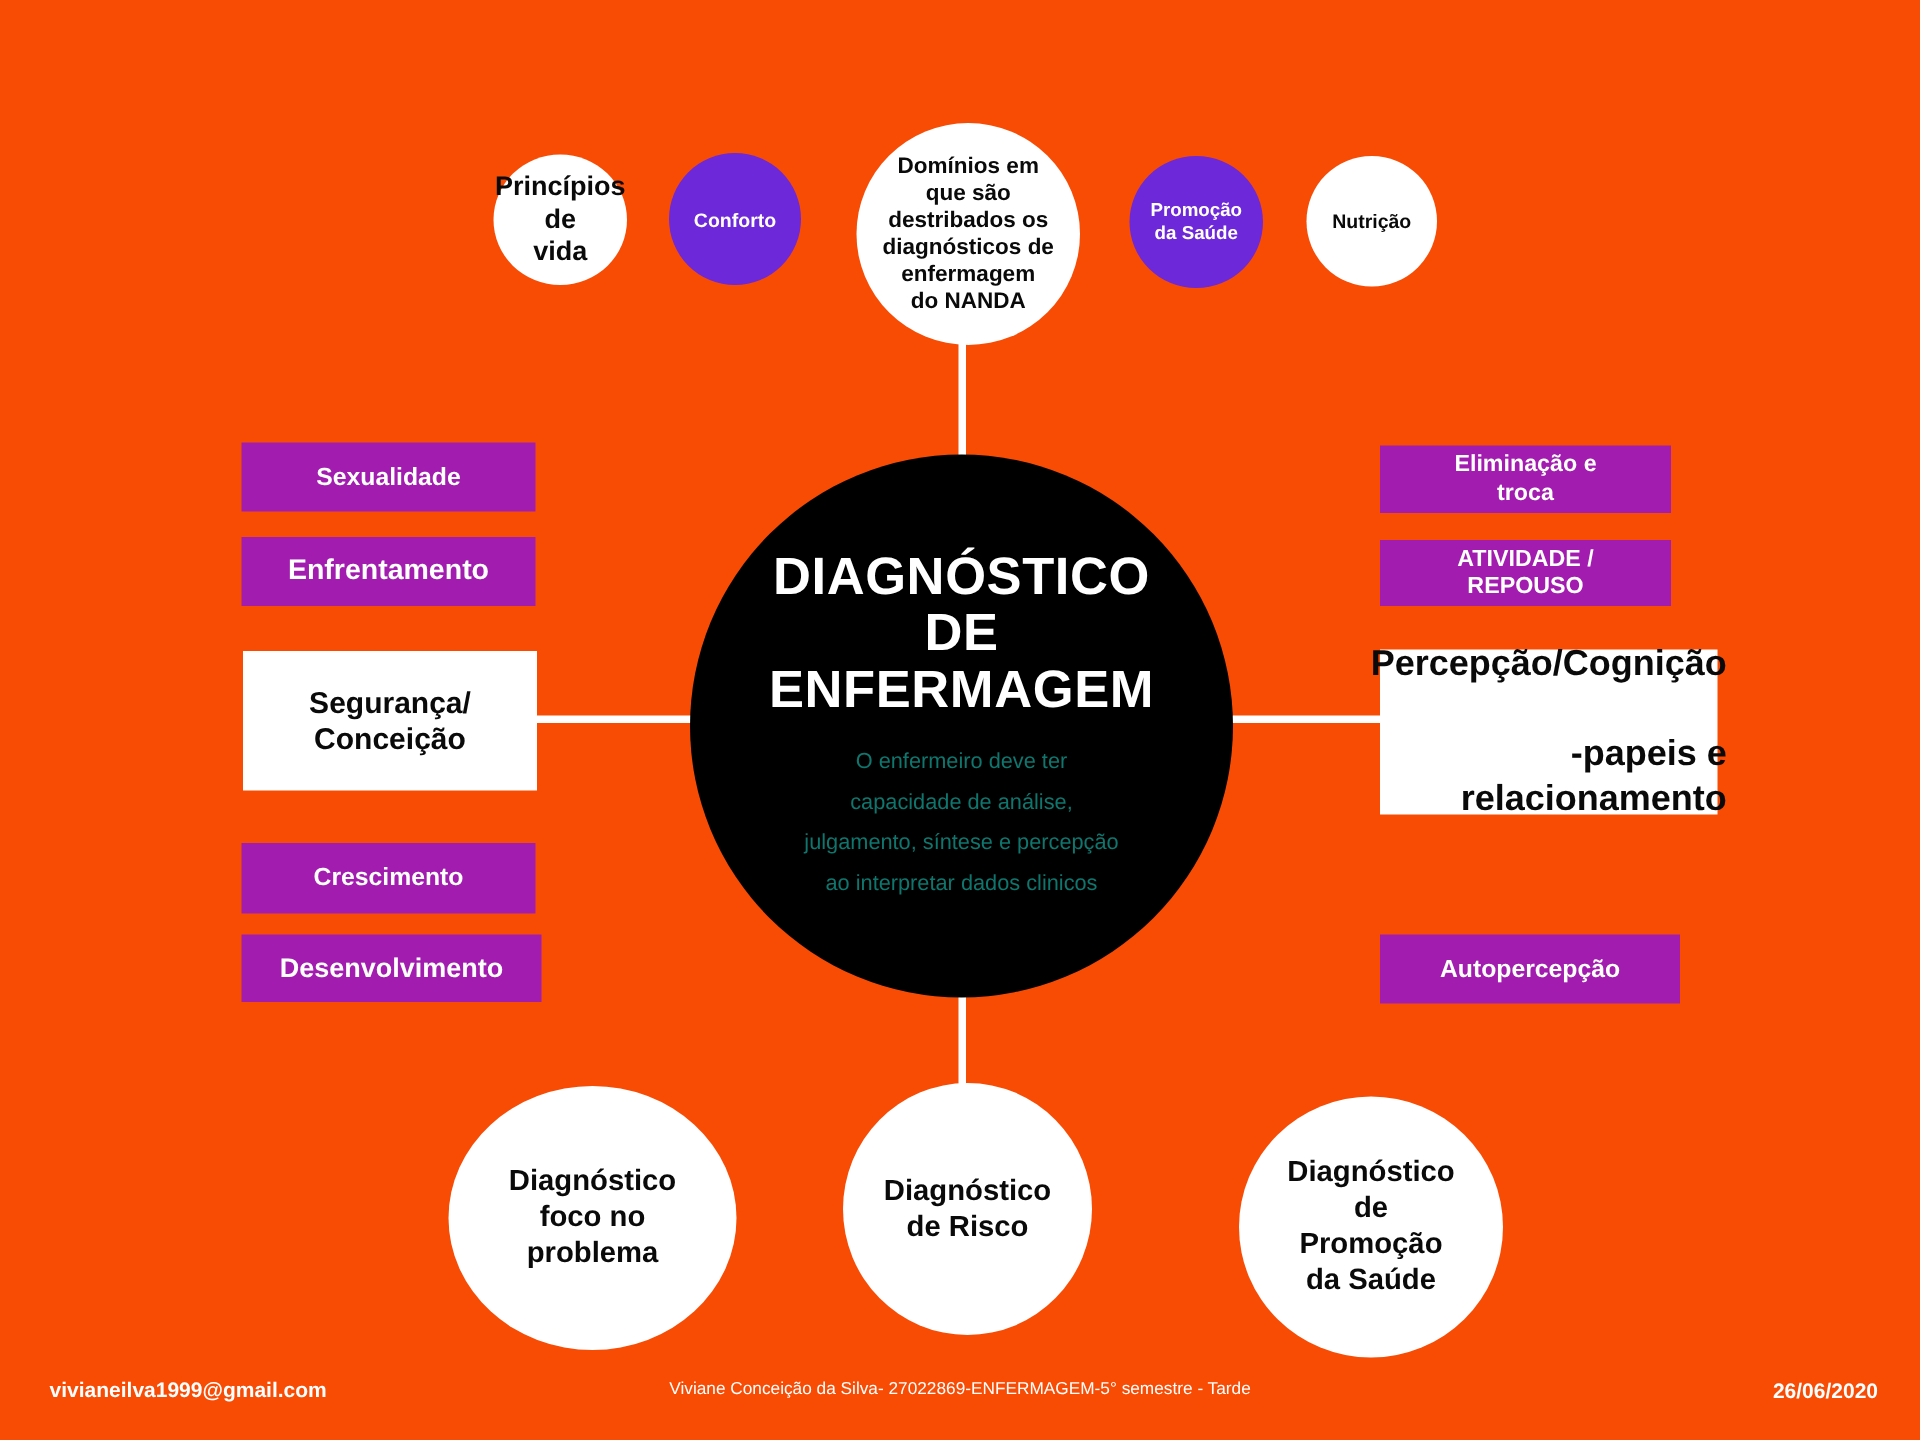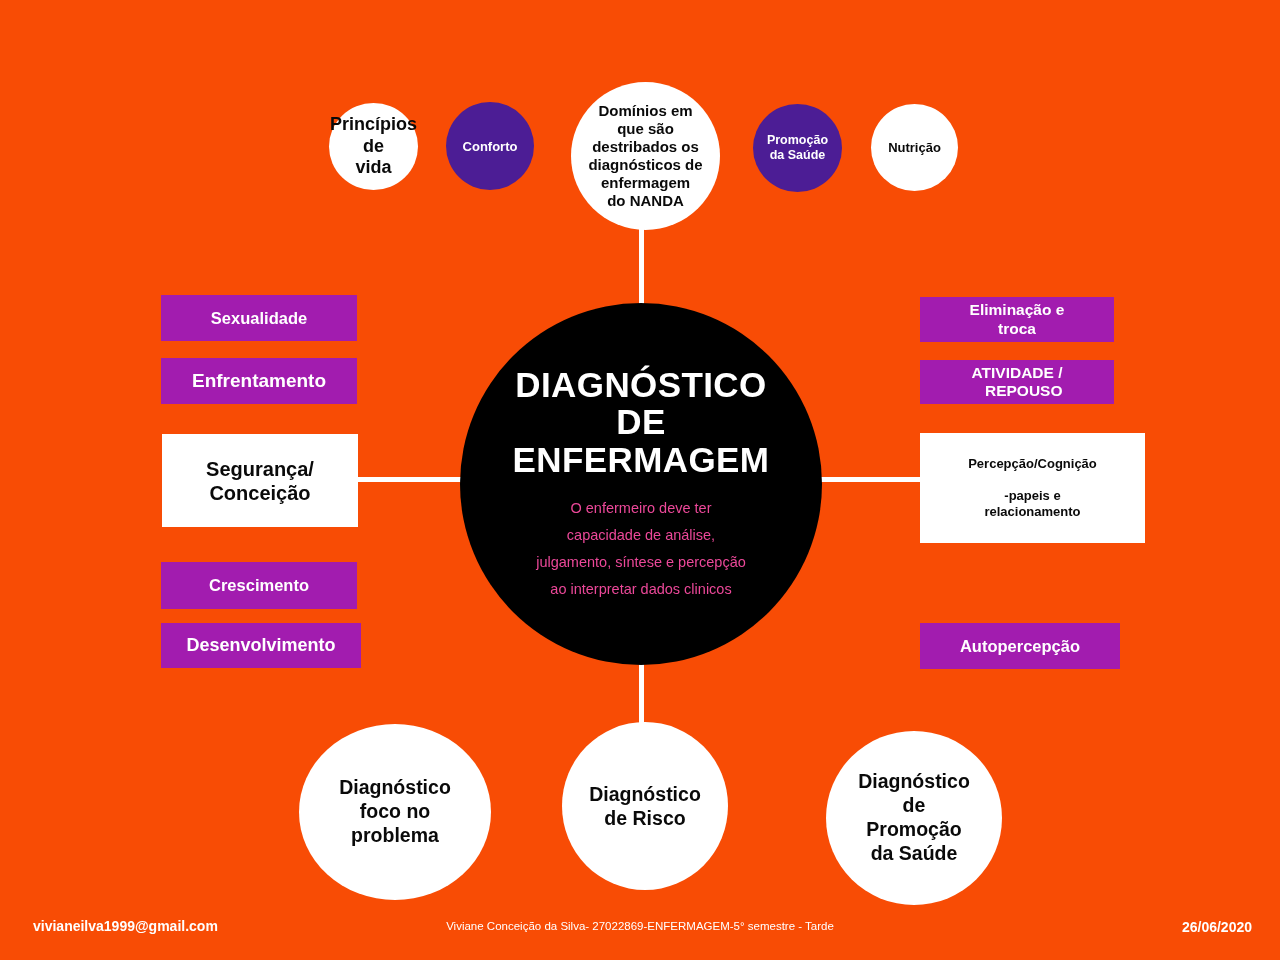--- a/index.html
+++ b/index.html
@@ -53,42 +53,42 @@
   .center-title {
     color: #FFFFFF;
     font-size: 35px;
     font-weight: 700;
     line-height: 1.08;
     letter-spacing: 0.4px;
     margin-bottom: 16px;
     white-space: pre-line;
   }
   .center-sub {
-    color: #ec4899;
+    color: #0f766e;
     font-size: 14.5px;
     font-weight: 400;
     line-height: 1.85;
     white-space: pre-line;
   }
 
   
   .bubble {
     position: absolute;
     border-radius: 50%;
     display: flex;
     align-items: center;
     justify-content: center;
     text-align: center;
     box-sizing: border-box;
     z-index: 4;
   }
   .bubble span { display: block; white-space: pre-line; }
   .bubble.white { background: #FFFFFF; }
   .bubble.white span { color: #0A0A0A; }
-  .bubble.black { background: #4c1d95; }
+  .bubble.black { background: #6d28d9; }
   .bubble.black span { color: #FFFFFF; }
 
   
   .b-principios { left: 329px; top: 103px; width: 89px;  height: 87px;  }
   .b-principios span { font-size: 18px; font-weight: 700; line-height: 1.22; }
 
   .b-conforto   { left: 446px; top: 102px; width: 88px;  height: 88px;  }
   .b-conforto span { font-size: 13px; font-weight: 700; }
 
   .b-dominios   { left: 571px; top: 82px;  width: 149px; height: 148px; }
@@ -141,24 +141,24 @@
   .bx-crescimento span { font-size: 16.5px; }
 
   .bx-desenvolvimento { left: 161px; top: 623px; width: 200px; height: 45px; }
   .bx-desenvolvimento span { font-size: 18px; }
 
   
   .bx-eliminacao     { left: 920px; top: 297px; width: 194px; height: 45px; }
   .bx-eliminacao span { font-size: 15.5px; line-height: 1.18; }
 
   .bx-atividade      { left: 920px; top: 360px; width: 194px; height: 44px; }
-  .bx-atividade span { font-size: 15.5px; line-height: 1.18; text-align: right; }
+  .bx-atividade span { font-size: 15.5px; line-height: 1.18; }
 
   .bx-percepcao      { left: 920px; top: 433px; width: 225px; height: 110px; }
-  .bx-percepcao span { font-size: 13px; line-height: 1.25; }
+  .bx-percepcao span { font-size: 24px; line-height: 1.25; text-align: right; }
 
   .bx-tolerancia     { left: 920px; top: 558px; width: 194px; height: 44px; }
   .bx-tolerancia span { font-size: 15.5px; line-height: 1.18; }
 
   .bx-autopercepcao  { left: 920px; top: 623px; width: 200px; height: 46px; }
   .bx-autopercepcao span { font-size: 16.5px; }
 
   
   .footer-email {
     position: absolute;

